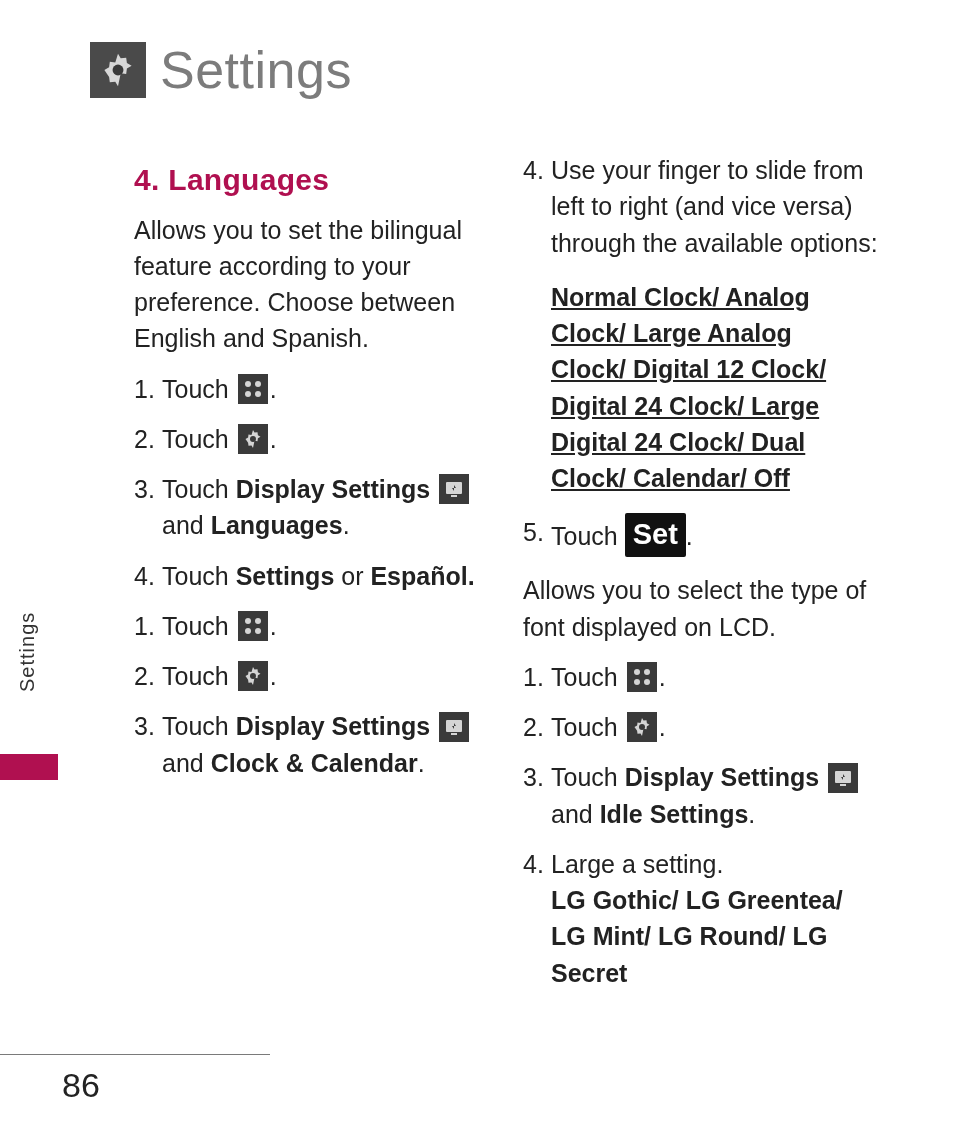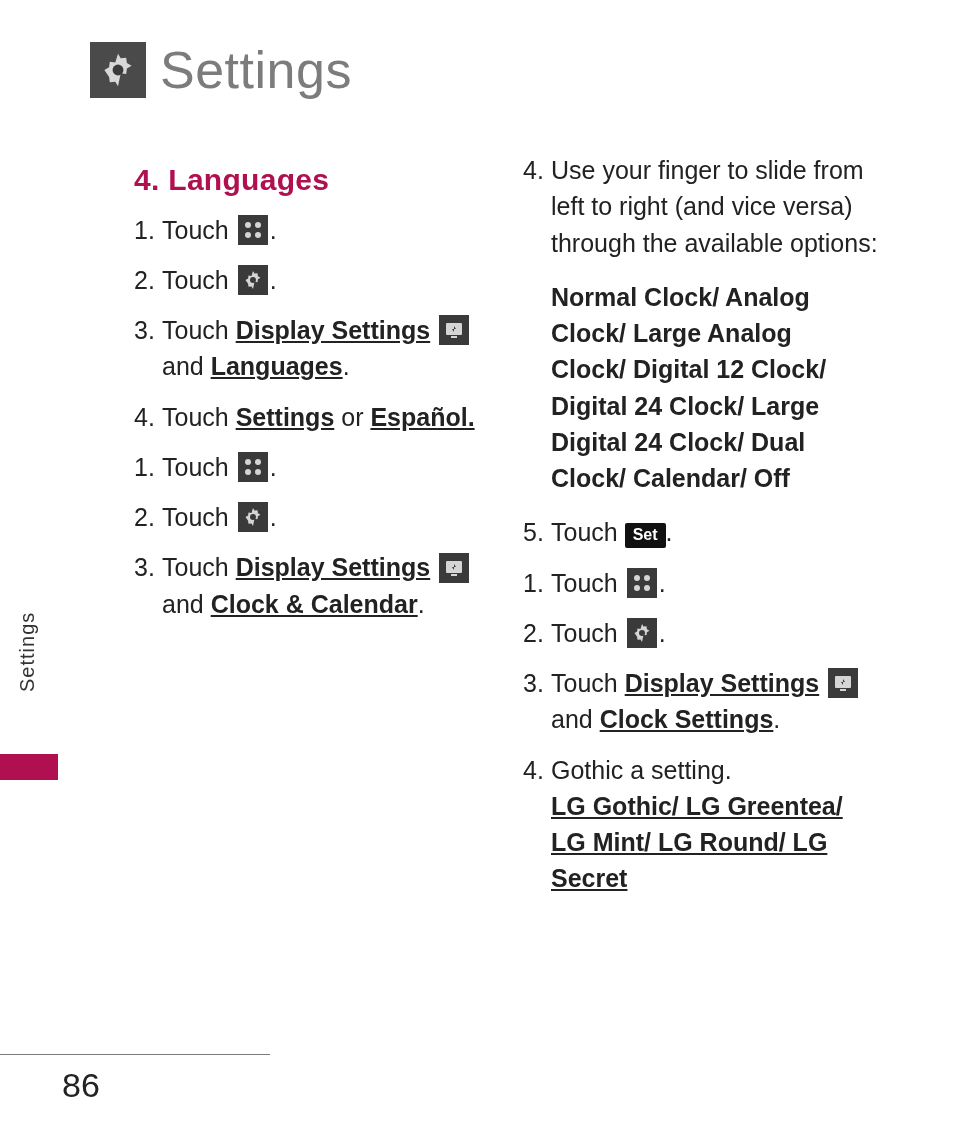--- a/index.html
+++ b/index.html
@@ -97,29 +97,30 @@
     width: 22px;
     height: 22px;
     fill: #d5d5d5;
   }
   .btn-set {
     display: inline-block;
     background: #111;
     color: #fff;
     padding: 0px 8px 2px 8px;
     font-weight: 700;
-    font-size: 16px;
+    font-size: 29px;
     border-radius: 2px;
     position: relative;
     top: -1px;
   }
-  strong { font-weight: 700; text-decoration: underline; }
+  strong { font-weight: 700; }
   .options-block {
     font-weight: 700;
     margin: 18px 16px 18px 28px;
+    text-decoration: underline;
   }
   .side-tab {
     position: absolute;
     left: 0;
     top: 640px;
     width: 58px;
     height: 116px;
   }
   .side-tab .bar {
     position: absolute;
@@ -191,20 +192,21 @@
         </svg>
     </span>
     <span class="title-text">Settings</span>
   </div>
 
   <div class="columns">
 
     <div class="col">
 
       <h2 class="section">4. Languages</h2>
+      <p class="desc">Allows you to set the bilingual feature according to your preference. Choose between English and Spanish.</p>
 
       <ul class="steps">
         <li>
           <span class="num">1.</span>
           <span class="body">
             <span>Touch </span><span class="ic apps">
                 <svg viewBox="0 0 22 22">
                   <use href="#svg-apps"></use>
                 </svg>
               </span><span>.</span>
@@ -288,20 +290,21 @@
 
       <ul class="steps">
         <li>
           <span class="num">5.</span>
           <span class="body">
             <span>Touch </span><span class="btn-set">Set</span><span>.</span>
           </span>
         </li>
       </ul>
 
+      <p class="desc">Allows you to select the type of font displayed on LCD.</p>
 
       <ul class="steps">
         <li>
           <span class="num">1.</span>
           <span class="body">
             <span>Touch </span><span class="ic apps">
                 <svg viewBox="0 0 22 22">
                   <use href="#svg-apps"></use>
                 </svg>
               </span><span>.</span>
@@ -318,27 +321,27 @@
           </span>
         </li>
         <li>
           <span class="num">3.</span>
           <span class="body">
             <span>Touch </span><strong>Display Settings</strong><span> </span><span class="ic display">
                 <svg viewBox="0 0 22 22">
                   <use href="#svg-display"></use>
                 </svg>
               </span><br>
-            <span>and </span><strong>Clock Settings</strong><span>.</span>
+            <span>and </span><strong>Idle Settings</strong><span>.</span>
           </span>
         </li>
         <li>
           <span class="num">4.</span>
           <span class="body">
-            <span>Gothic a setting.</span><br>
+            <span>Large a setting.</span><br>
             <strong class="sub-indent">LG Gothic/ LG Greentea/ LG Mint/ LG Round/ LG Secret</strong>
           </span>
         </li>
       </ul>
 
     </div>
   </div>
 
   <div class="side-tab">
     <span class="label">Settings</span>

